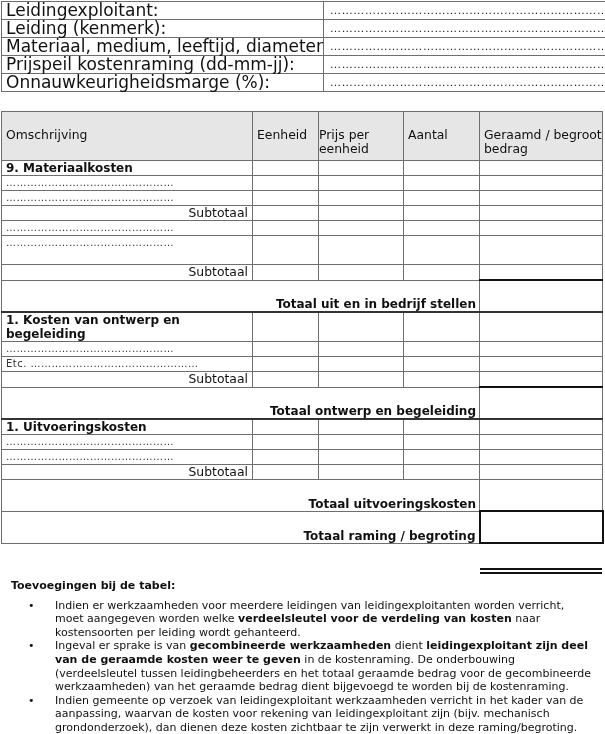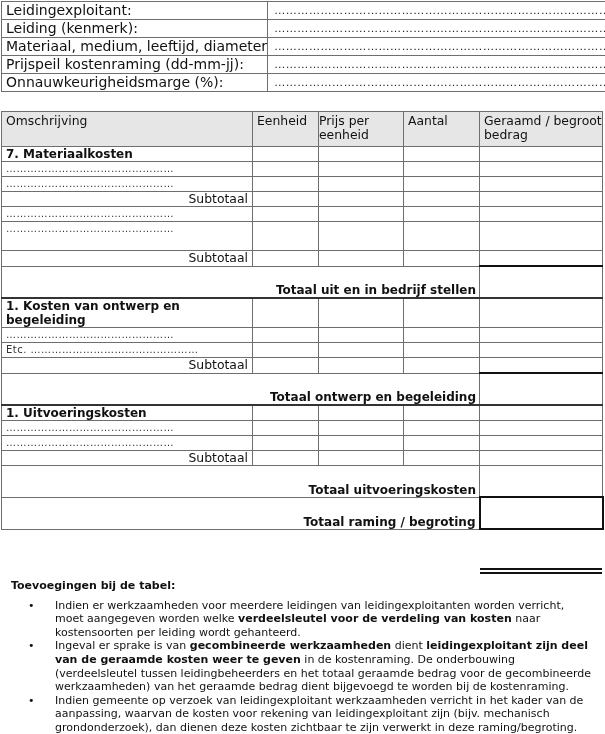--- a/index.html
+++ b/index.html
@@ -1,31 +1,31 @@
 <!DOCTYPE html>
 <html><head>
 <meta charset="utf-8">
 <style>
   html, body { margin: 0; padding: 0; background: #ffffff; }
   body { width: 605px; height: 734px; position: relative; overflow: hidden;
          font-family: "DejaVu Sans", sans-serif; color: #111; }
 
   
   .info { position: absolute; left: 1px; top: 1px; width: 604px; border-collapse: collapse; }
-  .info td { height: 17px; padding: 0 0 0 4px; font-size: 14px; line-height: 17px;
+  .info td { height: 17px; padding: 0 0 0 4px; font-size: 17px; line-height: 17px;
              border-top: 1.5px solid #6e6e6e; border-bottom: 1.5px solid #6e6e6e; white-space: nowrap; }
   .info td.lbl { width: 244px; border-left: 1.5px solid #6e6e6e; border-right: 1.5px solid #6e6e6e; }
   .info td.val { padding-left: 6px; overflow: hidden; font-size: 11px; letter-spacing: 0.6px; color: #222; }
 
   
   .cost { position: absolute; left: 1px; top: 111px; width: 601px; border-collapse: collapse; table-layout: fixed; }
   .cost td { border: 1.5px solid #6e6e6e; padding: 0 0 0 4px; font-size: 12.4px; line-height: 14px; vertical-align: top; }
   .cost col.c1 { width: 251px; } .cost col.c2 { width: 66px; } .cost col.c3 { width: 85px; }
   .cost col.c4 { width: 76px; } .cost col.c5 { width: 123px; }
-  .cost tr.head td { background: #e6e6e6; height: 32px; padding-top: 2px; margin-left: 20px; }
+  .cost tr.head td { background: #e6e6e6; height: 32px; padding-top: 16px; margin-left: 20px; }
   .cost tr.head td.center { text-align: left; padding-left: 0; }
   .cost tr.r td { height: 14px; }
   .cost tr.tall td { height: 28px; }
   .cost td.sec { font-weight: bold; font-size: 12px; }
   .cost td.dots { font-size: 10px; letter-spacing: 0.5px; color: #333; }
   .cost td.sub { text-align: right; padding-right: 4px; }
   .cost tr.total td { height: 30px; }
   .cost td.totlbl { font-weight: bold; font-size: 12px; text-align: right; padding-right: 3px;
                     vertical-align: bottom; border-right: 1.5px solid #6e6e6e; }
   .cost td.totval { border-top: 2.5px solid #111; }
@@ -81,21 +81,21 @@
   <tbody>
     <tr class="head">
       <td>Omschrijving</td>
       <td>Eenheid</td>
       <td class="center">Prijs per eenheid</td>
       <td>Aantal</td>
       <td>Geraamd / begroot bedrag</td>
     </tr>
 
     <tr class="r">
-      <td class="sec">7. Materiaalkosten</td>
+      <td class="sec">9. Materiaalkosten</td>
       <td></td>
         <td></td>
         <td></td>
         <td></td>
     </tr>
     <tr class="r">
       <td class="dots">…………………………………………</td>
       <td></td>
         <td></td>
         <td></td>

